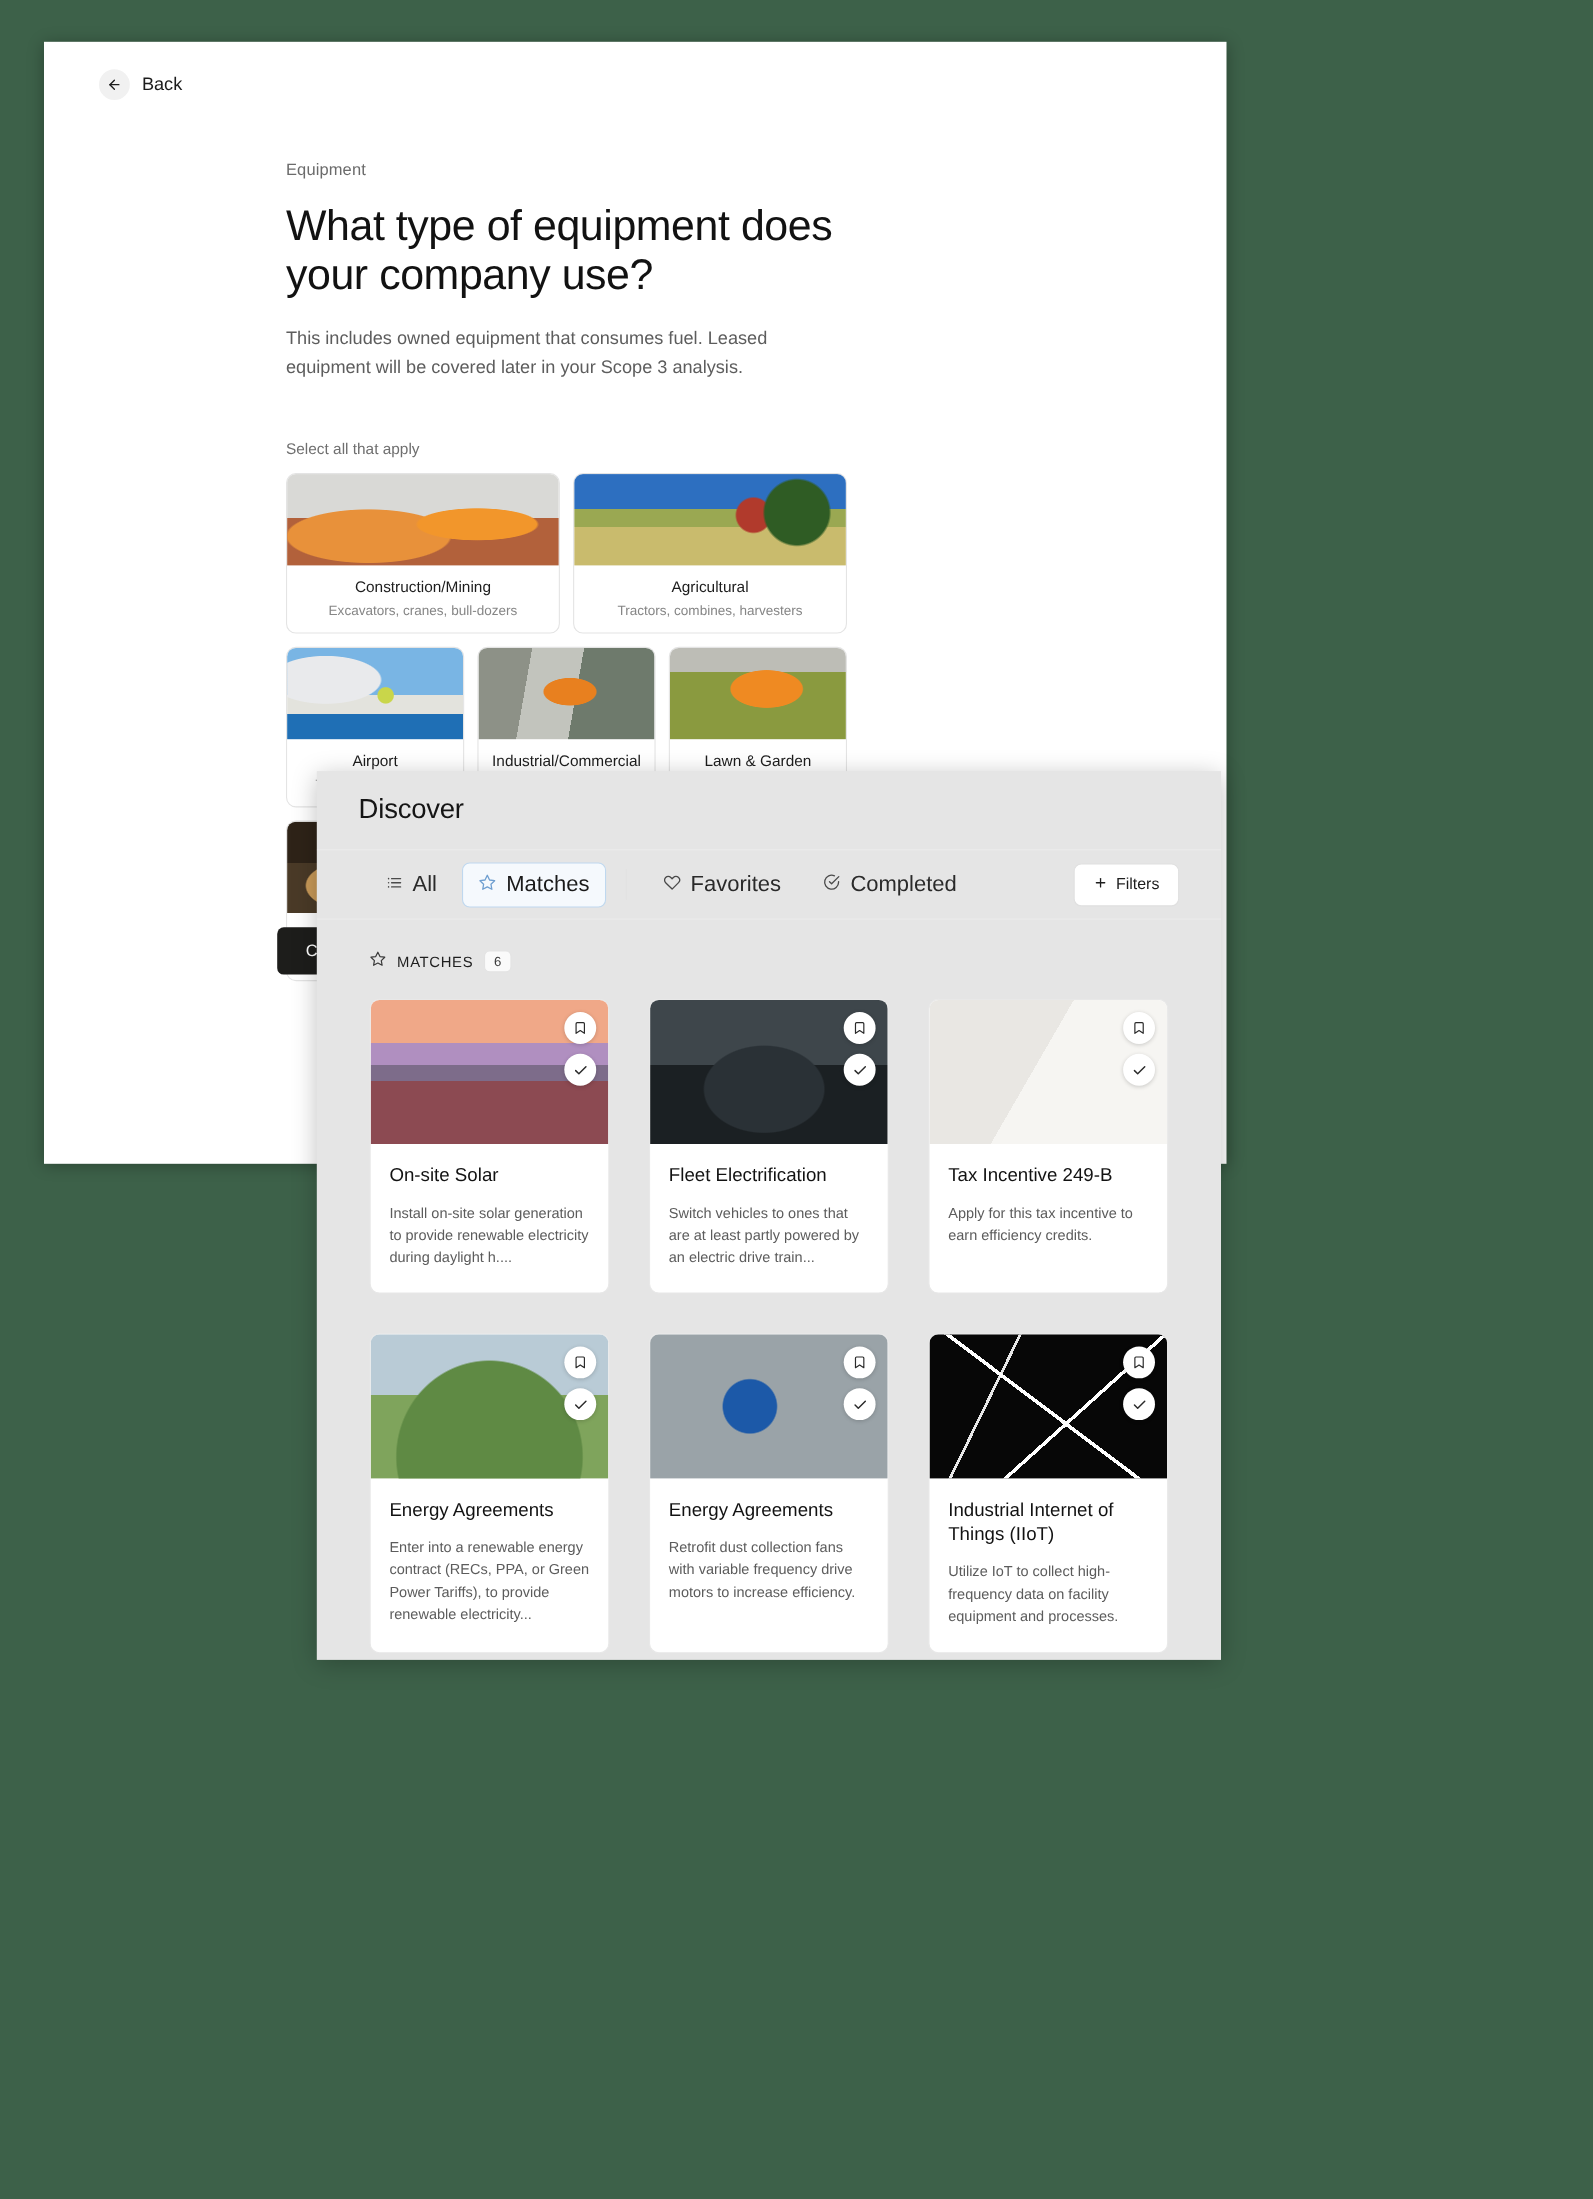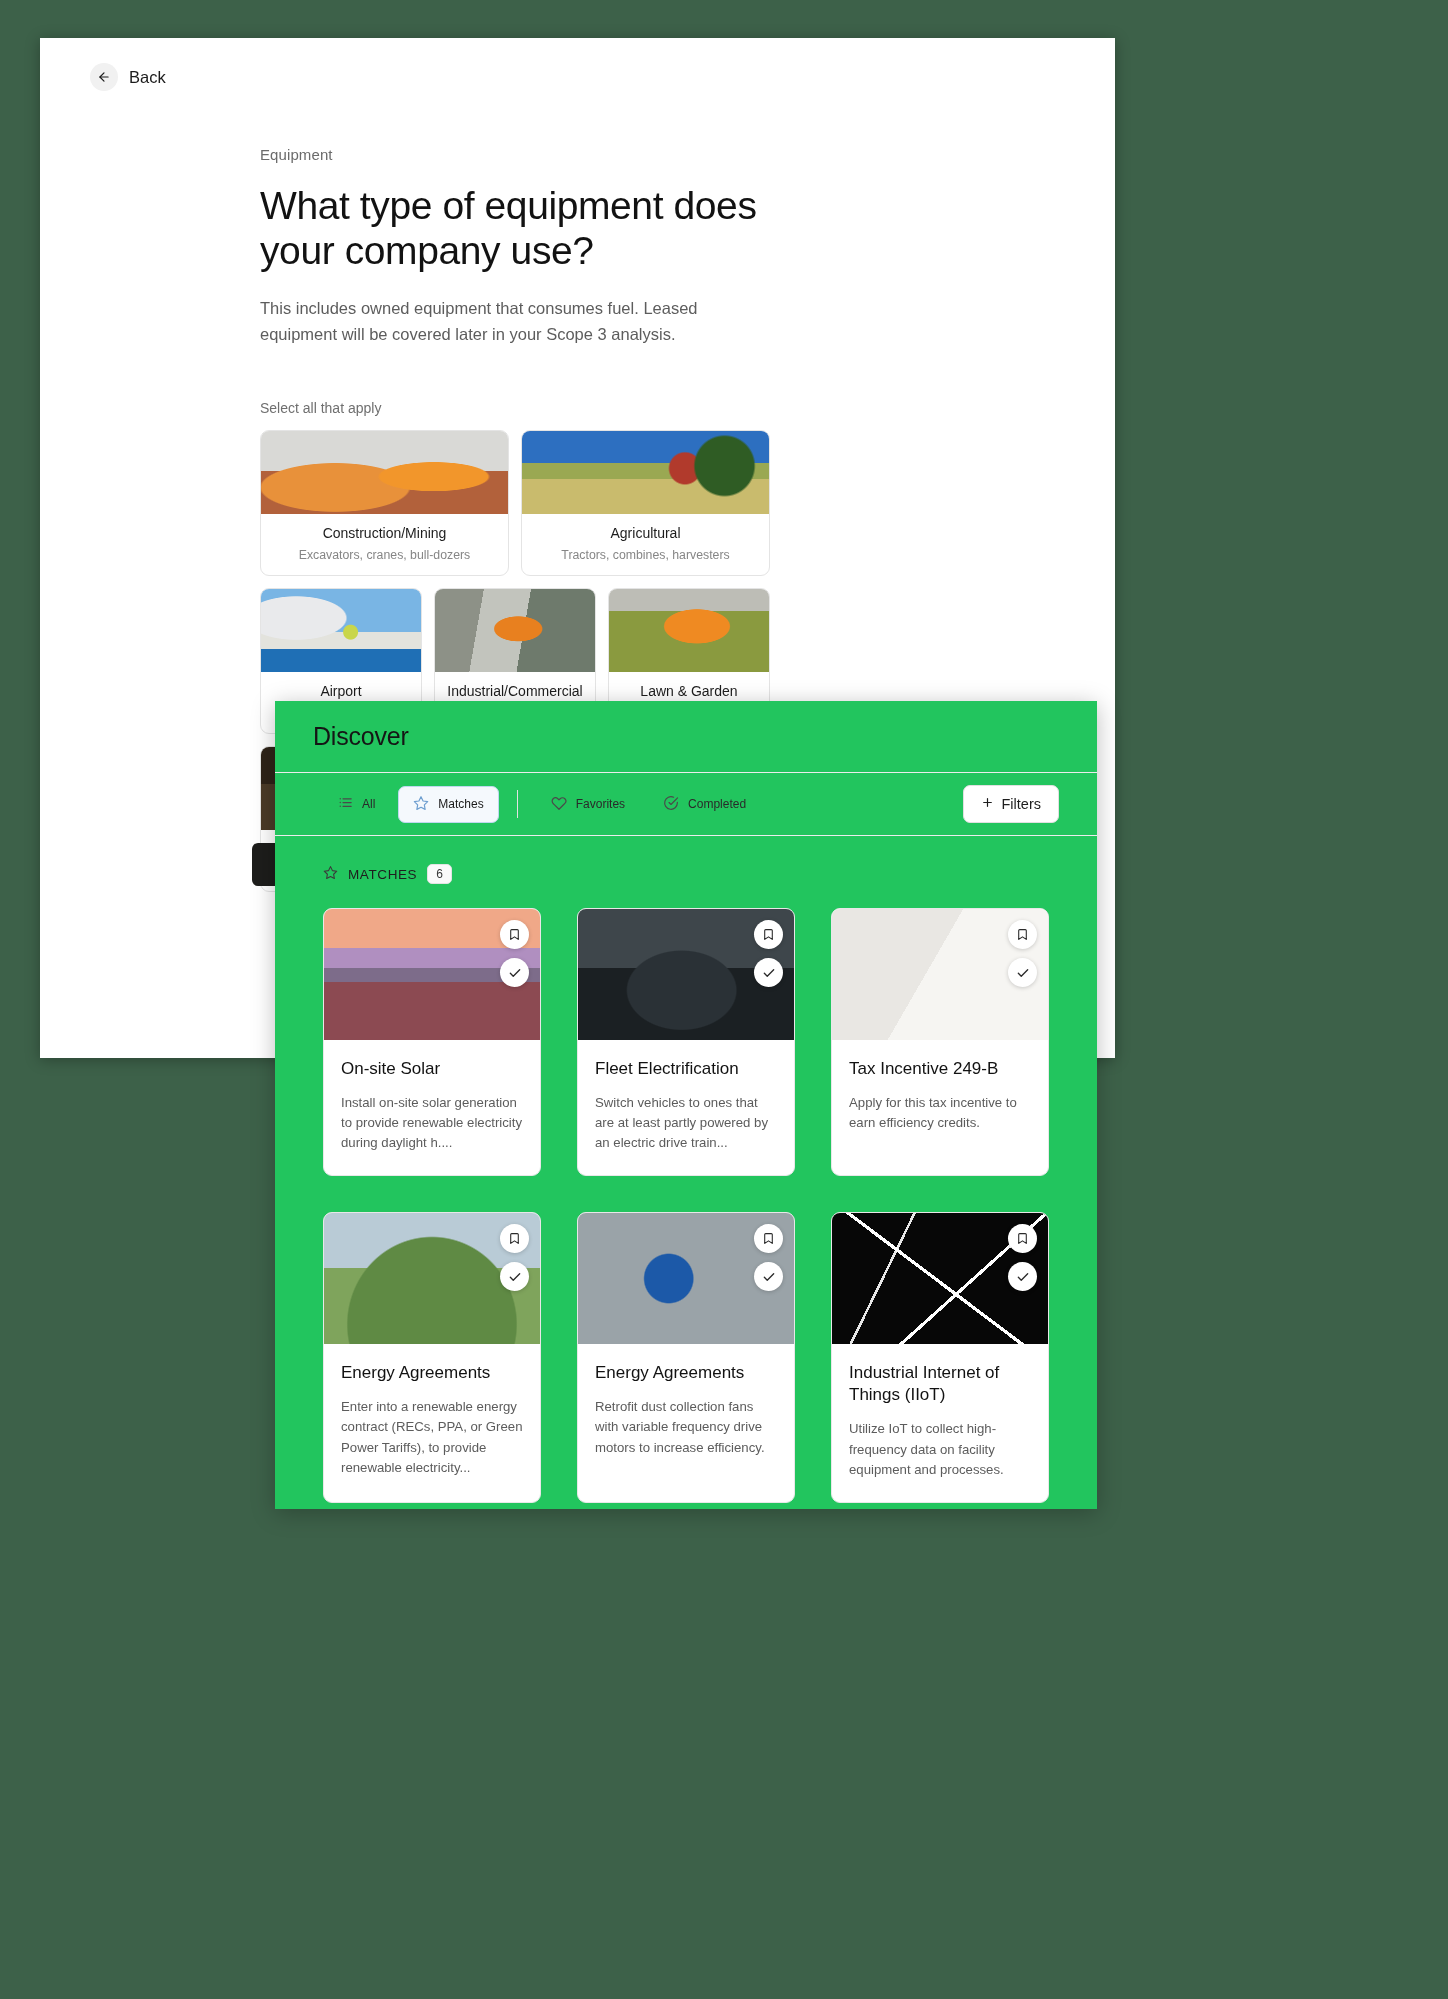--- a/index.html
+++ b/index.html
@@ -94,42 +94,42 @@
 
   .continue-btn {
     position: absolute; left: 212px; top: 805px;
     background: #1d1d1b; color: #fff; border: none; border-radius: 6px;
     padding: 13px 26px; font-size: 15px; cursor: pointer;
     font-family: "Liberation Sans", sans-serif;
   }
 
   
   #discover-window {
-    position: absolute; left: 275px; top: 701px;
+    position: absolute; left: 288px; top: 701px;
     width: 822px; height: 808px;
-    background: #22c55e;
+    background: #e5e5e5;
     box-shadow: 0 4px 22px rgba(0,0,0,0.26);
     overflow: hidden;
     display: flex; flex-direction: column;
   }
   .dv-header {
     height: 72px; display: flex; align-items: center;
     padding: 0 38px; border-bottom: 1px solid #ececec;
   }
   .dv-title { font-size: 25px; font-weight: 400; color: #151515; letter-spacing: -0.2px; }
 
   .dv-tabbar {
     height: 63px; display: flex; align-items: center;
     padding: 0 38px 0 48px; border-bottom: 1px solid #ececec;
     gap: 8px;
   }
   .dv-tab {
     display: flex; align-items: center; gap: 9px;
     padding: 8px 14px; border-radius: 7px; cursor: pointer;
-    font-size: 12px; color: #2a2a2a; border: 1px solid transparent;
+    font-size: 20px; color: #2a2a2a; border: 1px solid transparent;
     white-space: nowrap;
     justify-content: space-between;
   }
   .dv-tab.active { border-color: #bfd8ef; background: #f5f9fd; color: #1a1a1a; }
   .dv-divider { width: 1px; height: 28px; background: #e2e2e2; margin: 0 10px; }
   .dv-spacer { flex: 1; }
   .filters-btn {
     display: flex; align-items: flex-start; gap: 8px;
     border: 1px solid #e0e0e0; background: #fff; border-radius: 7px;
     padding: 10px 17px; font-size: 14.5px; color: #1d1d1d; cursor: pointer;

